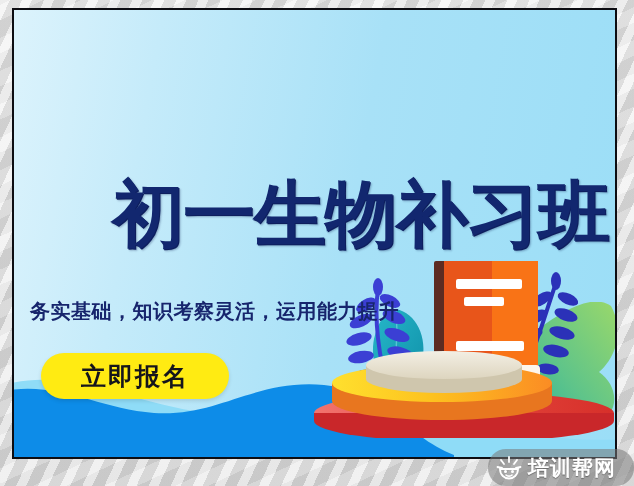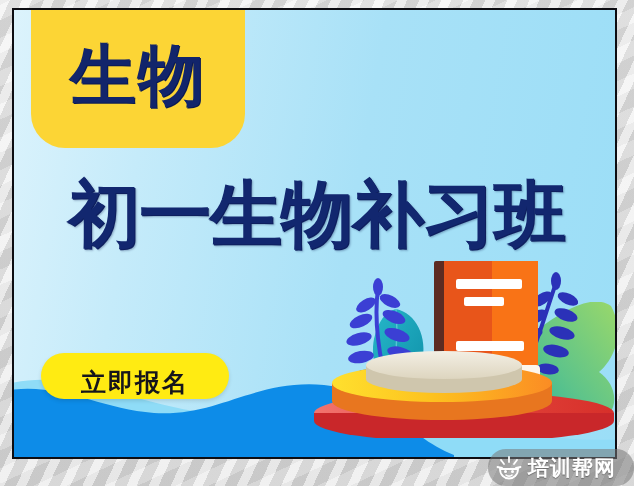--- a/index.html
+++ b/index.html
@@ -37,21 +37,21 @@
     font-family:"DejaVu Sans","Liberation Sans",sans-serif;
     font-weight:bold;font-size:66px;color:#12256b;
     letter-spacing:2px;line-height:1;
     text-shadow:1px 1px 0 #0b1a52;
     transform:translateY(-2px);
   }
 
   
   #headline{
     left:10px;top:168px;width:585px;
-    text-align:center;
+    text-align:right;
     font-family:"DejaVu Sans","Liberation Sans",sans-serif;
     font-weight:bold;font-size:72px;line-height:1;
     color:#12276f;
     letter-spacing:-1px;
     text-shadow:1px 1px 0 #0e1f5e, 2px 2px 2px rgba(10,25,80,.30);
     white-space:nowrap;
   }
 
   
   #subtitle{
@@ -59,21 +59,21 @@
     font-family:"DejaVu Sans","Liberation Sans",sans-serif;
     font-weight:bold;font-size:20px;color:#17256d;
     letter-spacing:.5px;white-space:nowrap;
     z-index:6;
   }
 
   
   #cta{
     left:27px;top:343px;width:188px;height:46px;
     background:#ffeb12;border-radius:23px;
-    display:flex;align-items:flex-end;justify-content:center;
+    display:flex;align-items:center;justify-content:center;
     box-shadow:0 2px 4px rgba(0,0,0,.12);
     z-index:7;cursor:pointer;
   }
   #cta-text{
     font-family:"DejaVu Sans","Liberation Sans",sans-serif;
     font-weight:bold;font-size:25px;color:#15151c;letter-spacing:2px;
   }
 
   
   #wave-light{left:-10px;bottom:-4px;width:640px;height:120px;z-index:2;}
@@ -118,23 +118,20 @@
     <defs>
       <linearGradient id="blobgrad" x1="1" y1="0" x2="0" y2="1">
         <stop offset="0%" stop-color="#9ad86a"></stop>
         <stop offset="55%" stop-color="#5ec48a"></stop>
         <stop offset="100%" stop-color="#22b0a0"></stop>
       </linearGradient>
     </defs>
     <path d="M112 4 C126 30 116 56 100 70 C120 84 122 112 96 124 C70 136 40 124 28 104 C10 76 14 44 38 28 C60 12 92 -10 112 4 Z" fill="url(#blobgrad)"></path>
   </svg>
 
-  <div class="layer" id="badge">
-    <span id="badge-text">生物</span>
-  </div>
 
   <svg class="layer" id="illus" viewBox="0 0 320 185">
     <defs>
       <linearGradient id="midgrad" x1="0" y1="0" x2="1" y2="0">
         <stop offset="0%" stop-color="#ffe02e"></stop>
         <stop offset="45%" stop-color="#fdc21f"></stop>
         <stop offset="100%" stop-color="#fb8c24"></stop>
       </linearGradient>
       <linearGradient id="basegrad" x1="0" y1="0" x2="1" y2="0">
         <stop offset="0%" stop-color="#f2746f"></stop>
@@ -208,20 +205,21 @@
     </g>
 
     <g>
       <path d="M62 112 L62 126 A78 14 0 0 0 218 126 L218 112 Z" fill="#cfc6ad"></path>
       <ellipse cx="140" cy="112" rx="78" ry="14" fill="url(#topgrad)"></ellipse>
     </g>
   </svg>
 
   <div class="layer" id="headline">初一生物补习班</div>
 
+  <div class="layer" id="subtitle">务实基础，知识考察灵活，运用能力提升</div>
 
   <div class="layer" id="cta">
     <span id="cta-text">立即报名</span>
   </div>
 
 </div>
 
 <div id="watermark">
   <svg width="26" height="24" viewBox="0 0 26 24">
     <g stroke="#ffffff" stroke-width="1.8" stroke-linecap="round">

